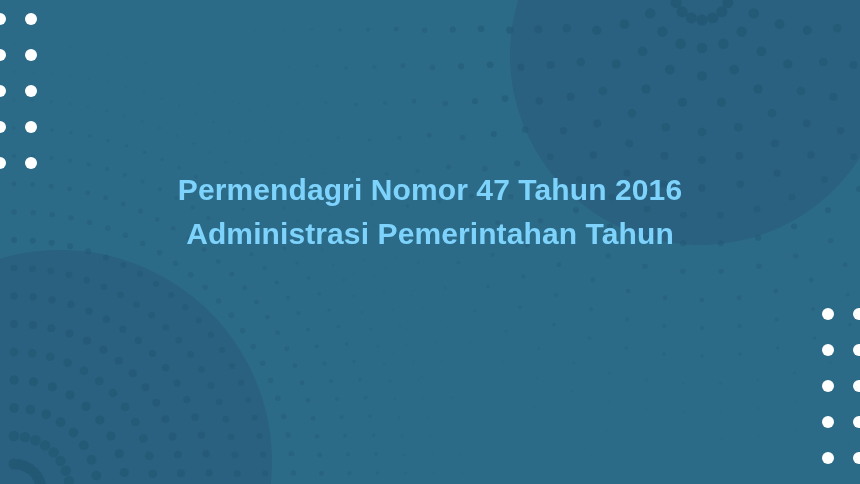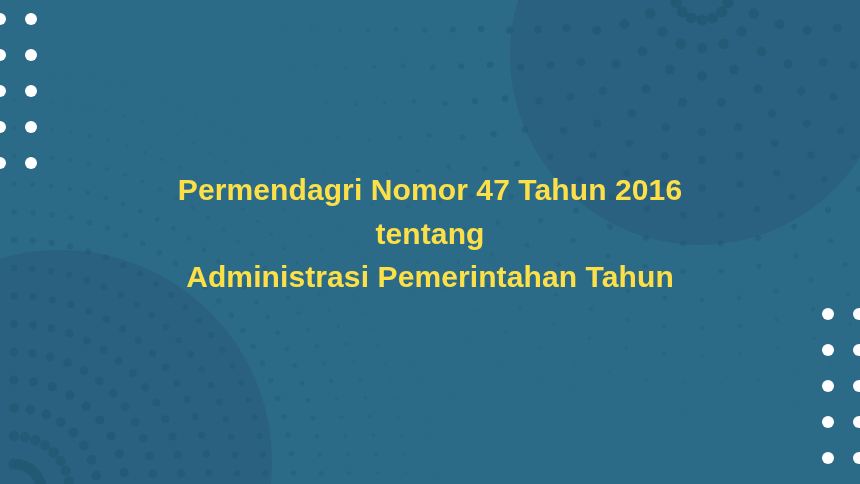--- a/index.html
+++ b/index.html
@@ -31,21 +31,21 @@
     text-align: center;
     color: #ffffff;
     z-index: 5;
   }
   .title-line {
     display: block;
     font-size: 30px;
     font-weight: bold;
     line-height: 1.45;
     letter-spacing: 0.1px;
-    color: #fde047;
+    color: #7dd3fc;
     text-rendering: optimizeLegibility;
   }
 </style>
 </head>
 <body>
 
 <div id="slide">
 
   <svg class="layer" id="decor-layer" viewBox="0 0 860 484" xmlns="http://www.w3.org/2000/svg">
     <g id="big-circles">
@@ -698,17 +698,16 @@
         <circle cx="859" cy="386" r="6" fill="#ffffff"></circle>
         <circle cx="828" cy="422" r="6" fill="#ffffff"></circle>
         <circle cx="859" cy="422" r="6" fill="#ffffff"></circle>
         <circle cx="828" cy="458" r="6" fill="#ffffff"></circle>
         <circle cx="859" cy="458" r="6" fill="#ffffff"></circle>
       </g>
   </svg>
 
   <div id="title-block">
     <span class="title-line">Permendagri Nomor 47 Tahun 2016</span>
-    <span class="title-line">tentang</span>
     <span class="title-line">Administrasi Pemerintahan Tahun</span>
   </div>
 
 </div>
 
 </body></html>

